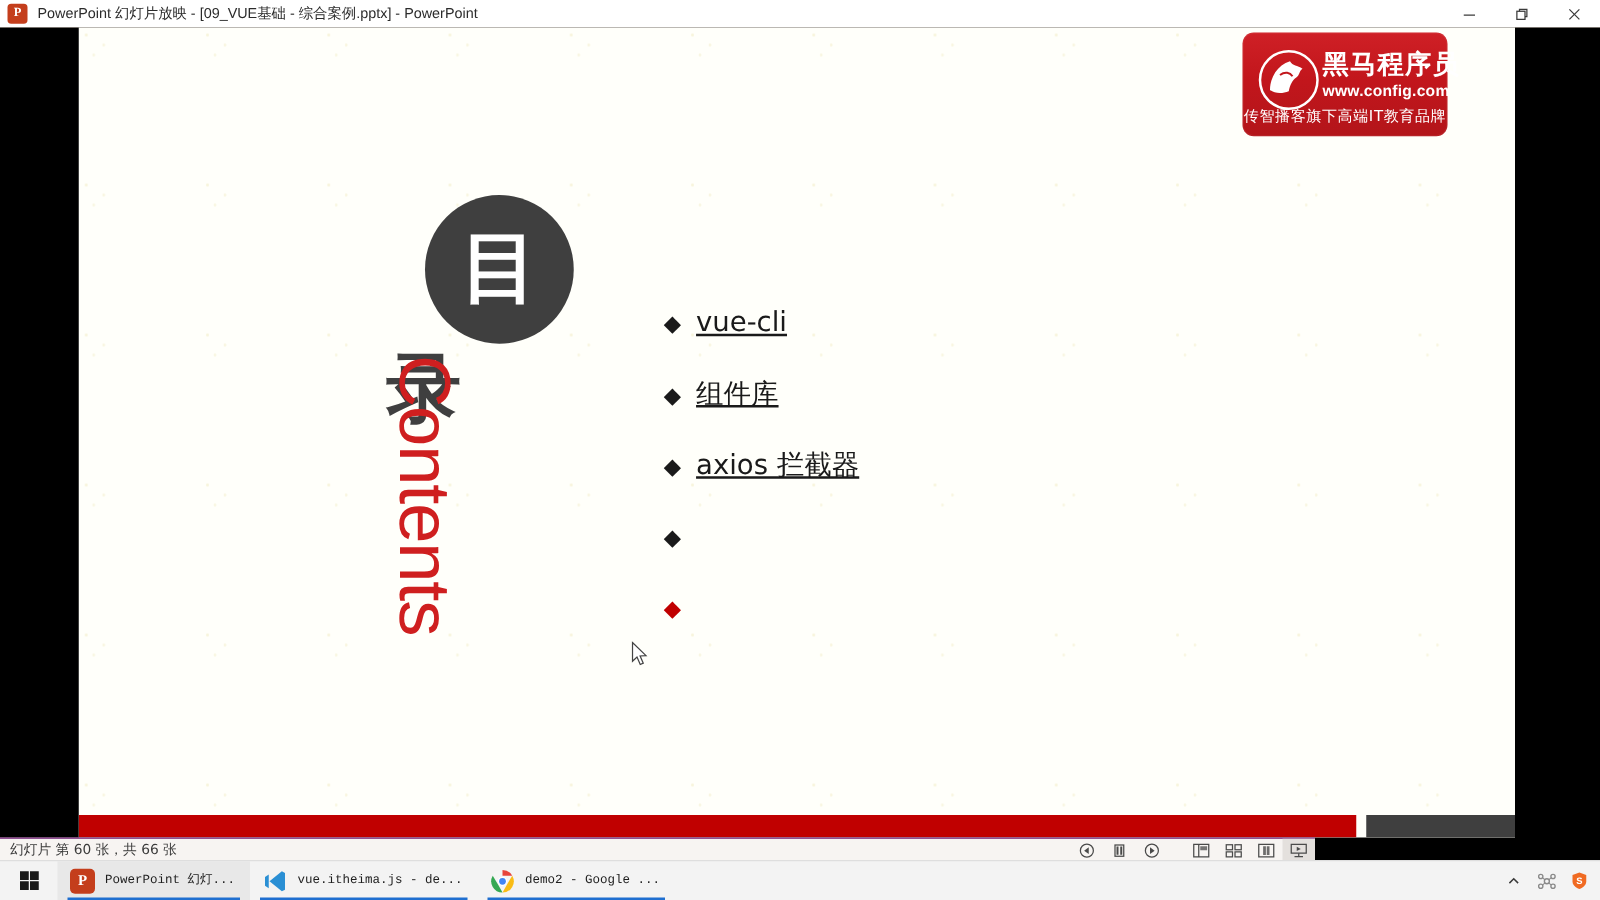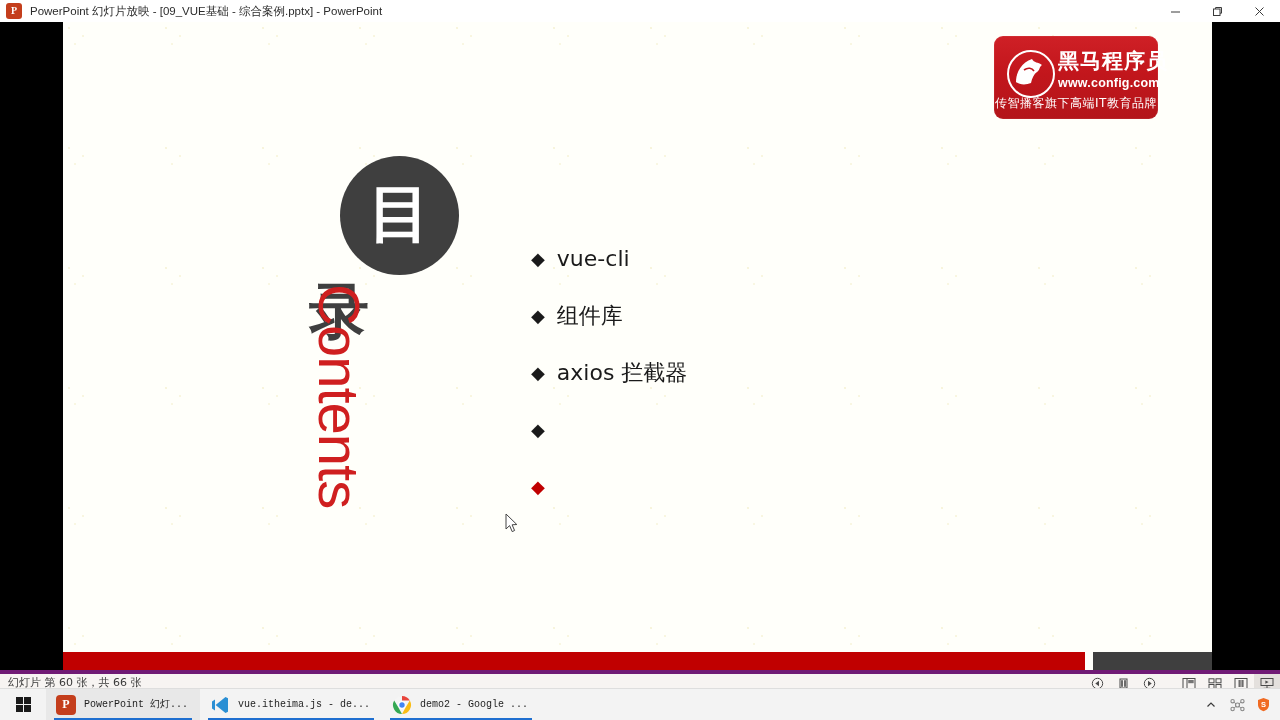--- a/index.html
+++ b/index.html
@@ -94,21 +94,21 @@
       radial-gradient(circle at 6px 6px, rgba(230,220,150,0.30) 0.9px, rgba(255,255,255,0) 1.4px),
       radial-gradient(circle at 20px 14px, rgba(230,220,150,0.26) 0.9px, rgba(255,255,255,0) 1.4px),
       radial-gradient(circle at 12px 22px, rgba(230,220,150,0.24) 0.9px, rgba(255,255,255,0) 1.4px);
     background-size: 97px 120px, 97px 120px, 97px 120px;
     pointer-events: none;
   }
 
   
   .logo {
     position: absolute;
-    left: 931px; top: 14px;
+    left: 931px; top: 4px;
     width: 164px; height: 83px;
     border-radius: 9px;
     background: linear-gradient(180deg,#cf2026 0%, #c2161c 45%, #b3151a 100%);
     box-shadow: inset 0 0 0 1px rgba(255,255,255,0.06);
   }
   .logo-mark {
     position: absolute;
     left: 13px; top: 14px;
     width: 44px; height: 44px;
     border-radius: 50%;
@@ -213,20 +213,21 @@
     line-height: 1;
     margin-right: 12px;
     color: #1a1a1a;
   }
   .toc-label {
     font-family: "DejaVu Sans", "Liberation Sans", sans-serif;
     font-size: 22px;
     color: #1a1a1a;
     line-height: 28px;
     white-space: nowrap;
+    text-decoration: underline;
   }
   .toc-item.accent .toc-bullet,
   .toc-item.accent .toc-label { color: #c00000; }
 
   
   .slide-redbar {
     position: absolute;
     left: 0; bottom: 0;
     width: 1022px; height: 18px;
     background: #c00000;
@@ -243,23 +244,23 @@
     position: absolute;
     left: 505px; top: 491px;
     width: 14px; height: 21px;
     pointer-events: none;
   }
 
   
   .statusbar {
     position: absolute;
     left: 0; top: 670px;
-    width: 1280px; height: 18px;
+    width: 1052px; height: 18px;
     background: #f7f4f2;
-    border-top: 4px solid #701a75;
+    border-top: 1px solid #701a75;
     box-sizing: border-box;
   }
   .status-text {
     position: absolute;
     left: 8px; top: 2px;
     font-family: "DejaVu Sans", sans-serif;
     font-size: 11px;
     color: #3a3a3a;
     line-height: 14px;
     white-space: nowrap;

